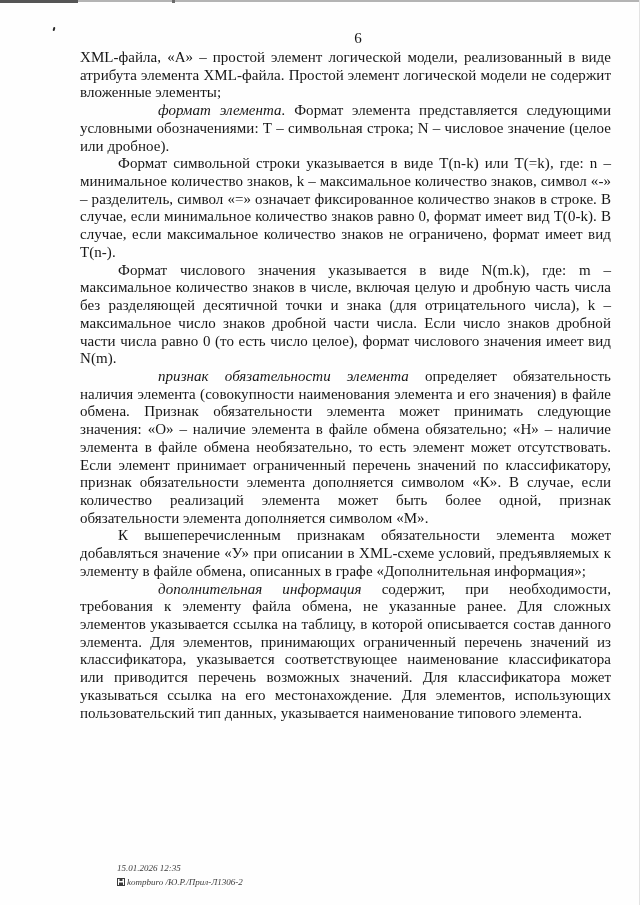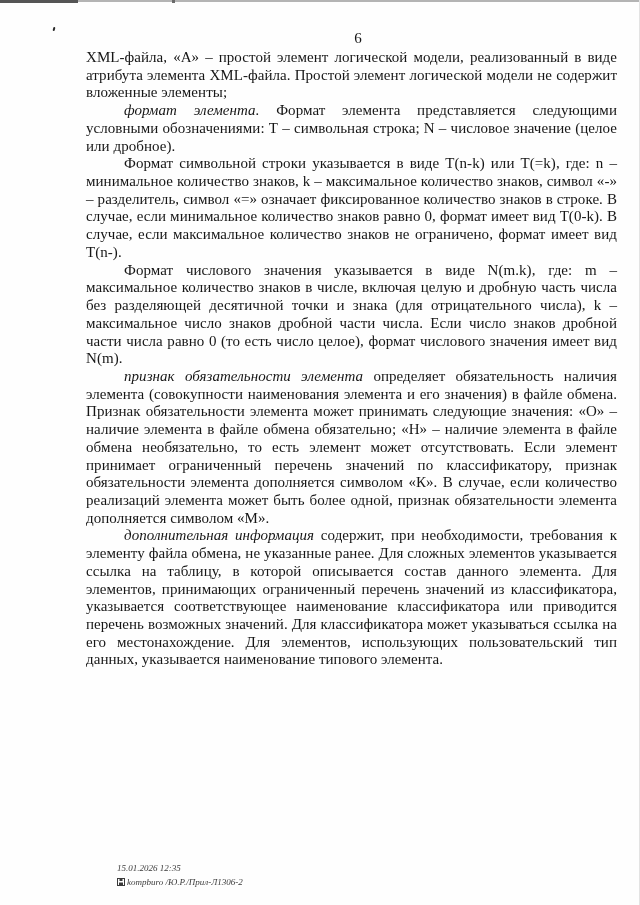--- a/index.html
+++ b/index.html
@@ -54,37 +54,38 @@
     top: 30px;
     left: 80px;
     width: 556px;
     text-align: center;
     font-size: 15px;
     line-height: 17px;
   }
   .body-text {
     position: absolute;
     top: 49px;
-    left: 86px;
+    left: 80px;
     width: 531px;
     font-size: 15px;
     line-height: 17.72px;
     text-align: justify;
     letter-spacing: 0.05px;
   }
   .body-text p {
     margin: 0;
     padding: 0;
     text-indent: 38px;
   }
   .body-text p.no-indent {
     text-indent: 0;
   }
   .body-text .italic {
     font-style: italic;
+    margin-left: 40px;
   }
   .footer {
     position: absolute;
     top: 862px;
     left: 117px;
     font-size: 9px;
     line-height: 13.5px;
     font-style: italic;
     color: #3a3a3a;
   }
@@ -112,20 +113,21 @@
   <div class="scan-right-edge"></div>
 
   <div class="page-number">6</div>
 
   <div class="body-text">
       <p class="no-indent"><span>XML-файла, «А» – простой элемент логической модели, реализованный в виде атрибута элемента XML-файла. Простой элемент логической модели не содержит вложенные элементы;</span></p>
       <p><span class="italic">формат элемента.</span><span> Формат элемента представляется следующими условными обозначениями: Т – символьная строка; N – числовое значение (целое или дробное).</span></p>
       <p><span>Формат символьной строки указывается в виде T(n-k) или T(=k), где: n – минимальное количество знаков, k – максимальное количество знаков, символ «-» – разделитель, символ «=» означает фиксированное количество знаков в строке. В случае, если минимальное количество знаков равно 0, формат имеет вид T(0-k). В случае, если максимальное количество знаков не ограничено, формат имеет вид T(n-).</span></p>
       <p><span>Формат числового значения указывается в виде N(m.k), где: m – максимальное количество знаков в числе, включая целую и дробную часть числа без разделяющей десятичной точки и знака (для отрицательного числа), k – максимальное число знаков дробной части числа. Если число знаков дробной части числа равно 0 (то есть число целое), формат числового значения имеет вид N(m).</span></p>
       <p><span class="italic">признак обязательности элемента</span><span> определяет обязательность наличия элемента (совокупности наименования элемента и его значения) в файле обмена. Признак обязательности элемента может принимать следующие значения: «О» – наличие элемента в файле обмена обязательно; «Н» – наличие элемента в файле обмена необязательно, то есть элемент может отсутствовать. Если элемент принимает ограниченный перечень значений по классификатору, признак обязательности элемента дополняется символом «К». В случае, если количество реализаций элемента может быть более одной, признак обязательности элемента дополняется символом «М».</span></p>
+      <p><span>К вышеперечисленным признакам обязательности элемента может добавляться значение «У» при описании в XML-схеме условий, предъявляемых к элементу в файле обмена, описанных в графе «Дополнительная информация»;</span></p>
       <p><span class="italic">дополнительная информация</span><span> содержит, при необходимости, требования к элементу файла обмена, не указанные ранее. Для сложных элементов указывается ссылка на таблицу, в которой описывается состав данного элемента. Для элементов, принимающих ограниченный перечень значений из классификатора, указывается соответствующее наименование классификатора или приводится перечень возможных значений. Для классификатора может указываться ссылка на его местонахождение. Для элементов, использующих пользовательский тип данных, указывается наименование типового элемента.</span></p>
     </div>
 
   <div class="footer">
     <div class="footer-row">
       <span>15.01.2026 12:35</span>
     </div>
     <div class="footer-row">
       <span class="footer-icon">
         <svg width="8" height="8" viewBox="0 0 8 8">

